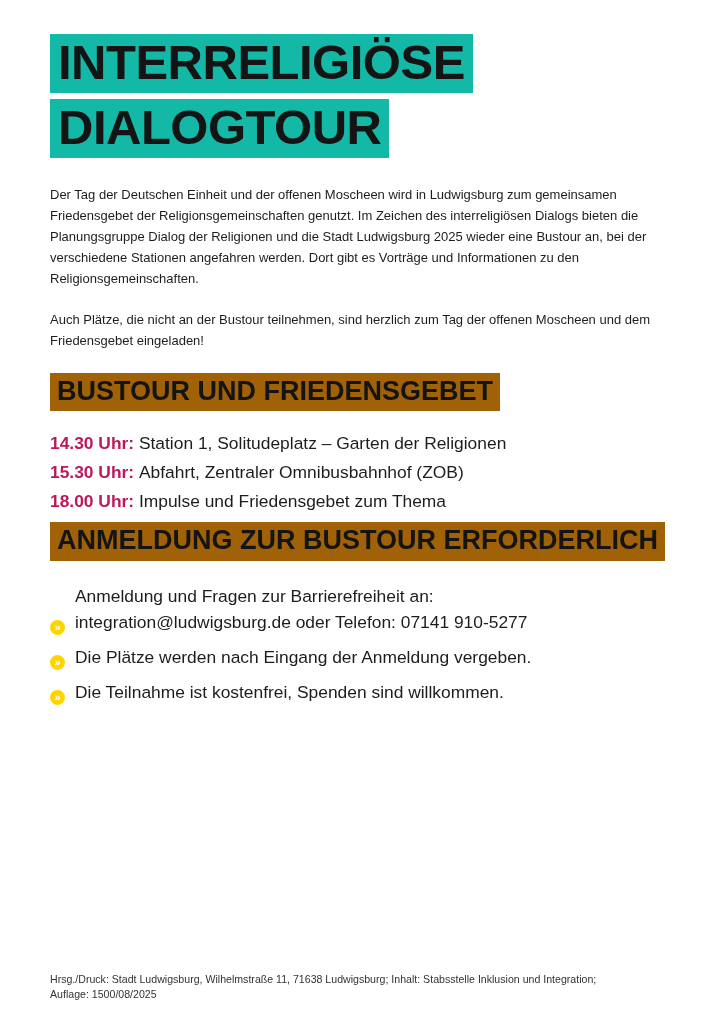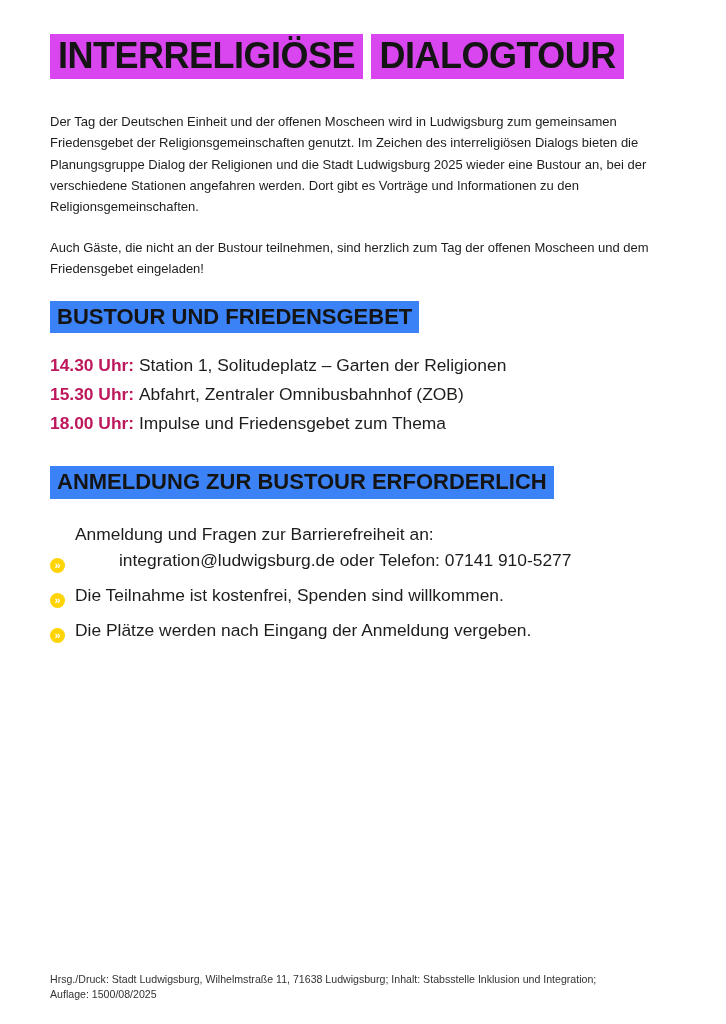--- a/index.html
+++ b/index.html
@@ -21,28 +21,28 @@
     box-sizing: border-box;
     padding: 34px 50px 0 50px;
   }
 
   
   .title-block {
     margin: 0 0 26px 0;
   }
   .title-line {
     display: inline-block;
-    background: #d946ef;
+    background: #14b8a6;
     color: #141414;
     font-weight: bold;
-    font-size: 36px;
+    font-size: 49px;
     line-height: 1.04;
     letter-spacing: -0.5px;
     padding: 3px 8px 5px 8px;
-    margin: 0 4px 6px 0;
+    margin: 0 12px 6px 0;
     white-space: nowrap;
   }
   .title-line.second {
     margin-bottom: 0;
   }
 
   
   .para {
     font-size: 13px;
     line-height: 1.62;
@@ -50,31 +50,31 @@
     margin: 0 0 20px 0;
     max-width: 610px;
   }
   .para.last {
     margin-bottom: 22px;
   }
 
   
   .section-head {
     display: inline-block;
-    background: #3b82f6;
+    background: #a16207;
     color: #141414;
     font-weight: bold;
-    font-size: 22px;
+    font-size: 27px;
     line-height: 1.15;
     padding: 3px 7px 4px 7px;
     margin: 0 0 18px 0;
     white-space: nowrap;
   }
   .section-head.second {
-    margin-top: 24px;
+    margin-top: 2px;
     margin-bottom: 22px;
   }
 
   
   .schedule {
     margin: 0 0 4px 0;
   }
   .schedule-row {
     font-size: 17.4px;
     line-height: 1.67;
@@ -125,21 +125,20 @@
     text-align: center;
     font-size: 11px;
     color: #ffffff;
     font-weight: bold;
   }
   .bullet-text {
     flex: 1 1 auto;
   }
   .bullet-text .line2 {
     display: block;
-    margin-left: 44px;
   }
 
   
   .footer {
     position: absolute;
     left: 50px;
     right: 50px;
     bottom: 22px;
     font-size: 10.6px;
     line-height: 1.42;
@@ -151,21 +150,21 @@
 <body>
 
 <div class="page">
 
   <div class="title-block">
     <div class="title-line">INTERRELIGIÖSE</div>
     <div class="title-line second">DIALOGTOUR</div>
   </div>
 
   <p class="para">Der Tag der Deutschen Einheit und der offenen Moscheen wird in Ludwigsburg zum gemeinsamen Friedensgebet der Religionsgemeinschaften genutzt. Im Zeichen des interreligiösen Dialogs bieten die Planungsgruppe Dialog der Religionen und die Stadt Ludwigsburg 2025 wieder eine Bustour an, bei der verschiedene Stationen angefahren werden. Dort gibt es Vorträge und Informationen zu den Religionsgemeinschaften.</p>
-  <p class="para last">Auch Gäste, die nicht an der Bustour teilnehmen, sind herzlich zum Tag der offenen Moscheen und dem Friedensgebet eingeladen!</p>
+  <p class="para last">Auch Plätze, die nicht an der Bustour teilnehmen, sind herzlich zum Tag der offenen Moscheen und dem Friedensgebet eingeladen!</p>
 
   <div class="section-head">BUSTOUR UND FRIEDENSGEBET</div>
 
   <div class="schedule">
     <div class="schedule-row">
       <span class="schedule-time">14.30 Uhr: </span>
       <span class="schedule-text">Station 1, Solitudeplatz – Garten der Religionen</span>
     </div>
     <div class="schedule-row">
       <span class="schedule-time">15.30 Uhr: </span>
@@ -183,27 +182,27 @@
     <li class="bullet-item">
       <span class="bullet-marker"></span>
       <span class="bullet-text">
         <span>Anmeldung und Fragen zur Barrierefreiheit an:</span>
         <span class="line2">integration@ludwigsburg.de oder Telefon: 07141 910-5277</span>
       </span>
     </li>
     <li class="bullet-item">
       <span class="bullet-marker"></span>
       <span class="bullet-text">
-        <span>Die Teilnahme ist kostenfrei, Spenden sind willkommen.</span>
+        <span>Die Plätze werden nach Eingang der Anmeldung vergeben.</span>
       </span>
     </li>
     <li class="bullet-item">
       <span class="bullet-marker"></span>
       <span class="bullet-text">
-        <span>Die Plätze werden nach Eingang der Anmeldung vergeben.</span>
+        <span>Die Teilnahme ist kostenfrei, Spenden sind willkommen.</span>
       </span>
     </li>
   </ul>
 
   <div class="footer">
     <div>Hrsg./Druck: Stadt Ludwigsburg, Wilhelmstraße 11, 71638 Ludwigsburg; Inhalt: Stabsstelle Inklusion und Integration;</div>
     <div>Auflage: 1500/08/2025</div>
   </div>
 
 </div>

